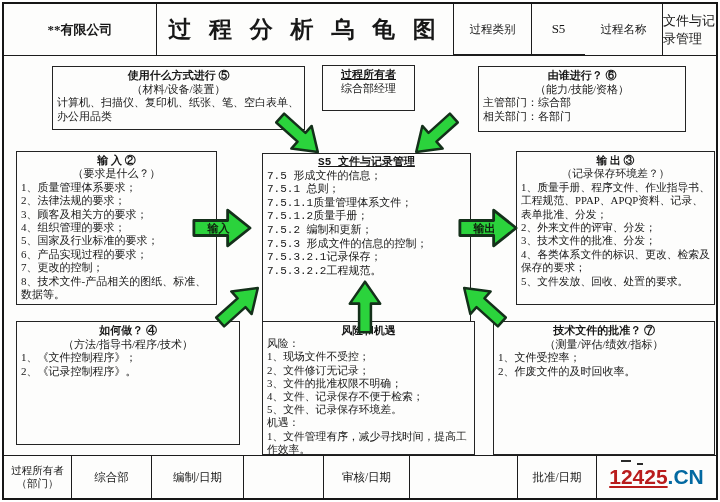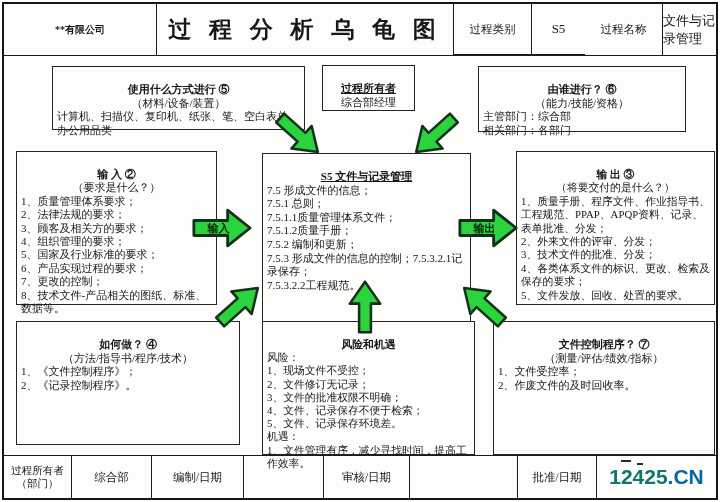--- a/index.html
+++ b/index.html
@@ -5,42 +5,42 @@
   html,body{margin:0;padding:0;background:#ffffff;}
   #page{
     position:relative;width:716px;height:498px;margin:2px;
     background:#fdfdfc;border:2px solid #161616;box-sizing:border-box;
     font-family:"Liberation Serif","DejaVu Serif",serif;color:#171717;
   }
   
   .header{position:absolute;left:0;top:0;width:100%;height:52px;display:flex;
     border-bottom:1.5px solid #1c1c1c;box-sizing:border-box;}
   .h-company{width:153px;display:flex;align-items:center;justify-content:center;
-    font-weight:bold;font-size:10px;border-right:1.5px solid #1c1c1c;box-sizing:border-box;}
+    font-weight:bold;font-size:13px;border-right:1.5px solid #1c1c1c;box-sizing:border-box;}
   .h-title{flex:1;display:flex;align-items:center;justify-content:center;
     font-weight:bold;font-size:23px;letter-spacing:6px;border-right:1.5px solid #1c1c1c;box-sizing:border-box;}
   .h-meta{width:262px;display:flex;flex-direction:row;}
   .h-row{flex:1;display:flex;box-sizing:border-box;}
   .h-row:first-child{border-bottom:1px solid #1c1c1c;}
   .h-label{width:78px;display:flex;align-items:center;justify-content:center;
     font-size:11.5px;border-right:1px solid #1c1c1c;box-sizing:border-box;}
   .h-value{flex:1;display:flex;align-items:center;justify-content:center;font-size:13px;}
   .h-value.bold{font-weight:normal;font-size:13px;}
   
   .box{position:absolute;border:1.6px solid #242424;background:#fdfdfc;
-    box-sizing:border-box;padding:16px 4px;font-size:11px;line-height:13.6px;}
+    box-sizing:border-box;padding:2px 4px;font-size:11px;line-height:13.6px;}
   .bt{text-align:center;font-weight:bold;}
   .bs{text-align:center;}
   .bt.u{text-decoration:underline;}
   .bl div{white-space:normal;}
   #box-method{left:48px;top:62px;width:253px;height:64px;}
   #box-owner{left:318px;top:61px;width:93px;height:46px;}
   #box-who{left:474px;top:62px;width:208px;height:66px;}
   #box-input{left:12px;top:147px;width:201px;height:154px;font-size:11px;line-height:13.4px;}
-  #box-center{left:258px;top:149px;width:209px;height:184px;}
+  #box-center{left:258px;top:149px;width:209px;height:184px;font-family:Liberation Mono, monospace;}
   #box-output{left:512px;top:147px;width:199px;height:154px;font-size:10.8px;line-height:13.4px;}
   #box-how{left:12px;top:317px;width:224px;height:124px;}
   #box-risk{left:258px;top:317px;width:213px;height:134px;font-size:10.8px;line-height:13.2px;}
   #box-criteria{left:489px;top:317px;width:222px;height:134px;}
   
   .arrow{position:absolute;overflow:visible;}
   .arrow svg{display:block;width:100%;height:100%;overflow:visible;}
   .a-tl{left:268px;top:110px;width:54px;height:42px;transform:rotate(42deg);}
   .a-tr{left:404px;top:110px;width:54px;height:42px;transform:rotate(138deg);}
   .a-bl{left:208px;top:280px;width:54px;height:42px;transform:rotate(-42deg);}
@@ -59,21 +59,21 @@
   .fc1{width:68px;font-size:10.5px;line-height:13px;}
   .fc2{width:80px;}
   .fc3{width:92px;}
   .fc4{width:80px;}
   .fc5{width:86px;}
   .fc6{width:108px;}
   .fc7{width:79px;}
   .fc8{flex:1;position:relative;flex-direction:row;align-items:center;justify-content:center;}
   .wm{font-family:"Liberation Sans","DejaVu Sans",sans-serif;font-weight:bold;
     font-size:21px;letter-spacing:0px;}
-  .wm-num{color:#0f766e;}
+  .wm-num{color:#b91c1c;text-decoration:underline;}
   .wm-suffix{color:#0369a1;}
   .wm-marks{position:absolute;left:8px;top:4px;width:60px;height:6px;}
   .wm-marks i{display:inline-block;height:0;border-top:2px solid #2a2a2a;margin-right:6px;vertical-align:top;}
   .wm-marks i.m1{width:10px;}
   .wm-marks i.m2{width:6px;margin-top:3px;}
 </style>
 </head>
 <body>
 
 <div id="page">
@@ -138,21 +138,21 @@
         <div>7.5.1.1质量管理体系文件；</div>
         <div>7.5.1.2质量手册；</div>
         <div>7.5.2 编制和更新；</div>
         <div>7.5.3 形成文件的信息的控制；7.5.3.2.1记录保存；</div>
         <div>7.5.3.2.2工程规范。</div>
       </div>
   </div>
 
   <div class="box" id="box-output">
     <div class="bt">输 出 ③</div>
-    <div class="bs">（将要交付的是什么？）</div>
+    <div class="bs">（记录保存环境差？）</div>
     <div class="bl">
         <div>1、质量手册、程序文件、作业指导书、工程规范、PPAP、APQP资料、记录、表单批准、分发；</div>
         <div>2、外来文件的评审、分发；</div>
         <div>3、技术文件的批准、分发；</div>
         <div>4、各类体系文件的标识、更改、检索及保存的要求；</div>
         <div>5、文件发放、回收、处置的要求。</div>
       </div>
   </div>
 
   <div class="box" id="box-how">
@@ -172,21 +172,21 @@
         <div>2、文件修订无记录；</div>
         <div>3、文件的批准权限不明确；</div>
         <div>4、文件、记录保存不便于检索；</div>
         <div>5、文件、记录保存环境差。</div>
         <div>机遇：</div>
         <div>1、文件管理有序，减少寻找时间，提高工作效率。</div>
       </div>
   </div>
 
   <div class="box" id="box-criteria">
-    <div class="bt">文件控制程序？ ⑦</div>
+    <div class="bt">技术文件的批准？ ⑦</div>
     <div class="bs">（测量/评估/绩效/指标）</div>
     <div class="bl">
         <div>1、文件受控率；</div>
         <div>2、作废文件的及时回收率。</div>
       </div>
   </div>
 
   <div class="arrow a-tl">
     <svg viewBox="0 0 64 44">
         <path d="M2 15 L36 15 L36 4 L62 22 L36 40 L36 29 L2 29 Z" stroke="#14301a" stroke-width="3" stroke-linejoin="round" fill="#2bd33c"></path>

